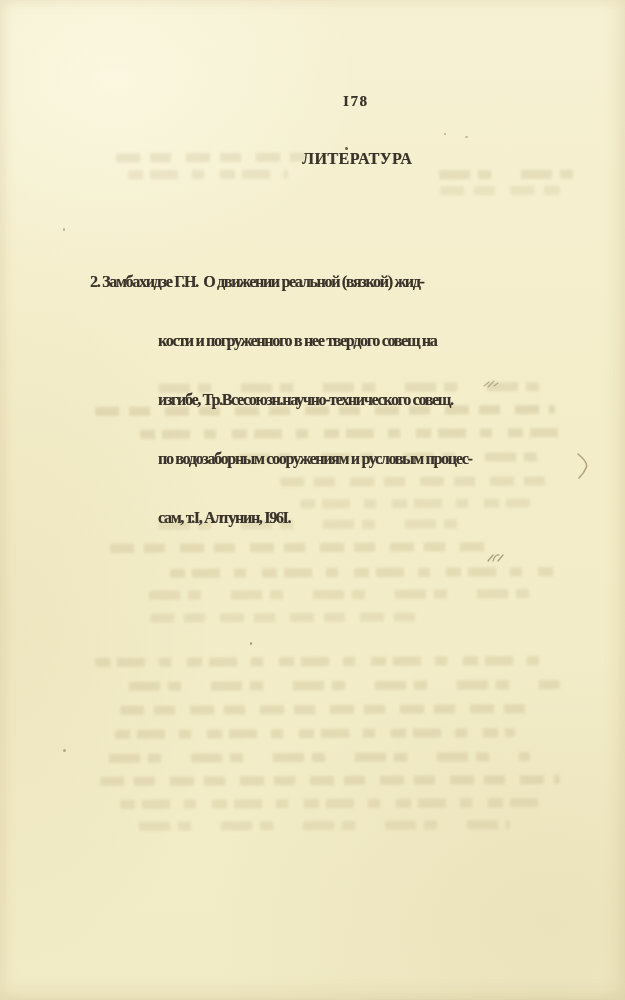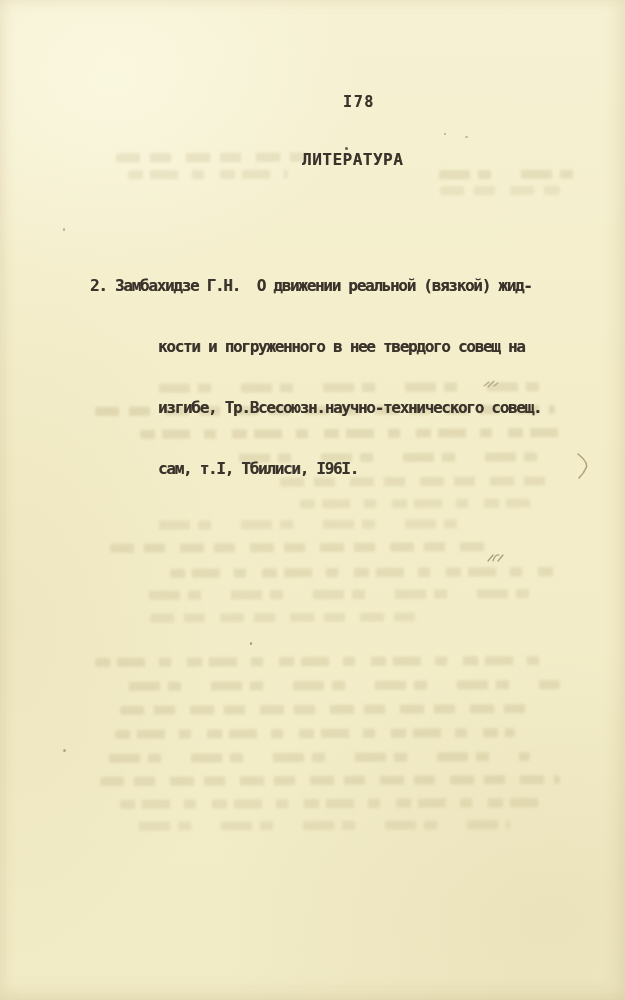--- a/index.html
+++ b/index.html
@@ -19,20 +19,21 @@
     box-shadow:inset -7px 0 16px rgba(180,160,110,0.12), inset 0 -9px 18px rgba(180,160,110,0.10), inset 5px 0 12px rgba(190,172,120,0.08);
   }
   
   .type{
     color:#3a332b;
     font-weight:700;
     font-size:16px;
     letter-spacing:-1.3px;
     white-space:pre;
     text-shadow:0.3px 0.4px 0.5px rgba(56,46,38,0.55);
+    font-family:Liberation Serif, serif;
   }
   .page-number{position:absolute;top:93px;left:343px;font-size:15px;letter-spacing:1.6px;}
   .heading{position:absolute;top:150px;left:302px;letter-spacing:0.5px;}
   .refs{position:absolute;top:198px;left:90px;width:470px;}
   .ref-line{height:23px;line-height:23px;}
   .ref-line.cont{margin-left:68px;}
   .ref-block{margin:0;padding:0;}
 
   
   .ghost{
@@ -80,21 +81,22 @@
   </div>
 
   <div class="type page-number">I78</div>
   <div class="type heading">ЛИТЕРАТУРА</div>
 
   <div class="refs type">
     <div class="ref-block">
       <div class="ref-line">2. Замбахидзе Г.Н.  О движении реальной (вязкой) жид-</div>
       <div class="ref-line cont">кости и погруженного в нее твердого совещ на</div>
       <div class="ref-line cont">изгибе, Тр.Всесоюзн.научно-технического совещ.</div>
-      <div class="ref-line cont">сам, т.I, Тбилиси, I96I.</div>
+      <div class="ref-line cont">по водозаборным сооружениям и русловым процес-</div>
+      <div class="ref-line cont">сам, т.I, Алтунин, I96I.</div>
     </div>
   </div>
 
   <div class="speck" style="top:147px;left:345px;width:3px;height:3px;background:rgba(62,52,42,0.8);"></div>
   <div class="speck" style="top:133px;left:444px;width:2px;height:2px;background:rgba(120,100,60,0.5);"></div>
   <div class="speck" style="top:136px;left:465px;width:3px;height:2px;background:rgba(120,100,60,0.4);"></div>
   <div class="speck" style="top:228px;left:63px;width:2px;height:3px;background:rgba(120,100,60,0.5);"></div>
   <div class="speck" style="top:642px;left:250px;width:2px;height:3px;background:rgba(90,78,58,0.55);"></div>
   <div class="speck" style="top:749px;left:63px;width:3px;height:3px;background:rgba(120,100,60,0.5);"></div>
 

